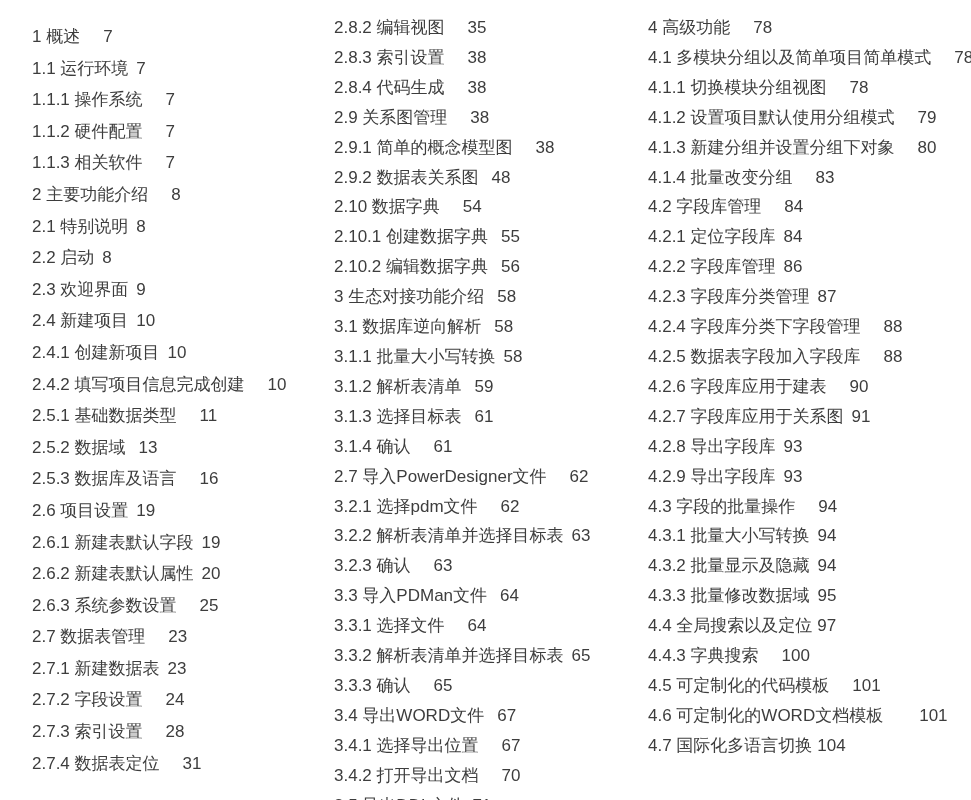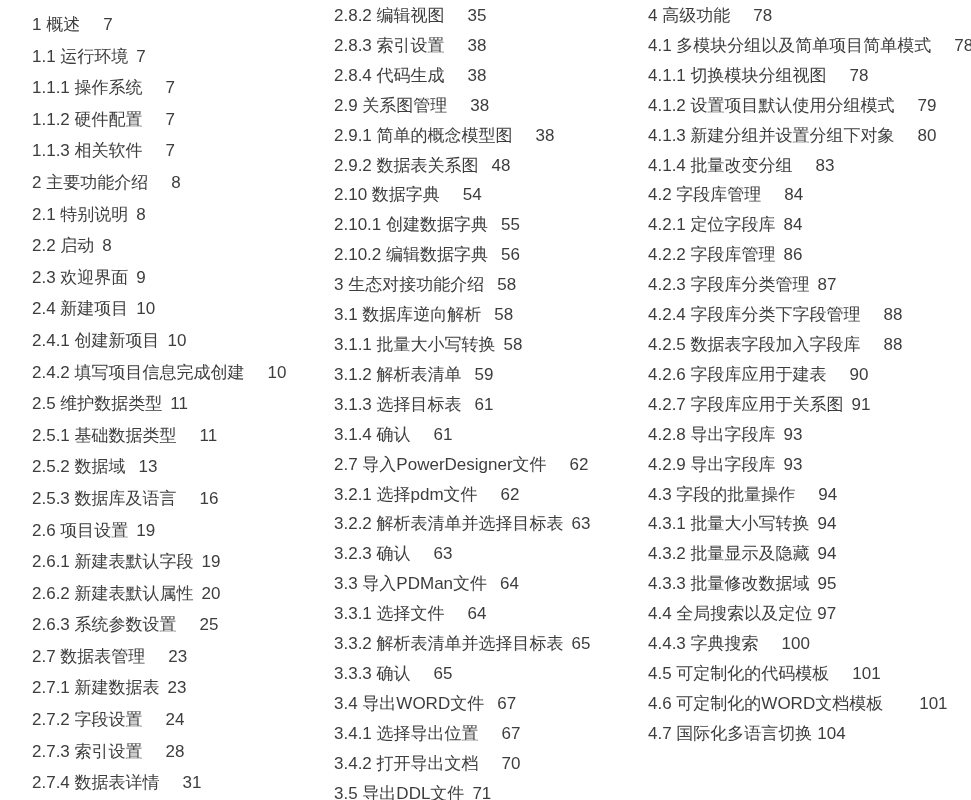--- a/index.html
+++ b/index.html
@@ -13,20 +13,21 @@
     overflow: hidden;
     position: relative;
     font-family: "Liberation Sans", "DejaVu Sans", sans-serif;
     font-size: 17px;
     color: #3d3d3d;
     -webkit-font-smoothing: antialiased;
   }
   .toc {
     position: absolute;
     inset: 0;
+    margin-top: 12px;
   }
   .toc-col {
     position: absolute;
     top: 0;
     white-space: nowrap;
   }
   #toc-col-0 {
     left: 32px;
     padding-top: 9px;
     line-height: 31.6px;
@@ -67,33 +68,32 @@
       <div class="toc-row"><span>1.1.1 操作系统</span><span class="gap g-w"></span><span>7</span></div>
       <div class="toc-row"><span>1.1.2 硬件配置</span><span class="gap g-w"></span><span>7</span></div>
       <div class="toc-row"><span>1.1.3 相关软件</span><span class="gap g-w"></span><span>7</span></div>
       <div class="toc-row"><span>2 主要功能介绍</span><span class="gap g-w"></span><span>8</span></div>
       <div class="toc-row"><span>2.1 特别说明</span><span class="gap g-s"></span><span>8</span></div>
       <div class="toc-row"><span>2.2 启动</span><span class="gap g-s"></span><span>8</span></div>
       <div class="toc-row"><span>2.3 欢迎界面</span><span class="gap g-s"></span><span>9</span></div>
       <div class="toc-row"><span>2.4 新建项目</span><span class="gap g-s"></span><span>10</span></div>
       <div class="toc-row"><span>2.4.1 创建新项目</span><span class="gap g-s"></span><span>10</span></div>
       <div class="toc-row"><span>2.4.2 填写项目信息完成创建</span><span class="gap g-w"></span><span>10</span></div>
-      <div class="toc-row"><span>2.5 维护数据类型</span><span class="gap g-s"></span><span>11</span></div>
       <div class="toc-row"><span>2.5.1 基础数据类型</span><span class="gap g-w"></span><span>11</span></div>
       <div class="toc-row"><span>2.5.2 数据域</span><span class="gap g-m"></span><span>13</span></div>
       <div class="toc-row"><span>2.5.3 数据库及语言</span><span class="gap g-w"></span><span>16</span></div>
       <div class="toc-row"><span>2.6 项目设置</span><span class="gap g-s"></span><span>19</span></div>
       <div class="toc-row"><span>2.6.1 新建表默认字段</span><span class="gap g-s"></span><span>19</span></div>
       <div class="toc-row"><span>2.6.2 新建表默认属性</span><span class="gap g-s"></span><span>20</span></div>
       <div class="toc-row"><span>2.6.3 系统参数设置</span><span class="gap g-w"></span><span>25</span></div>
       <div class="toc-row"><span>2.7 数据表管理</span><span class="gap g-w"></span><span>23</span></div>
       <div class="toc-row"><span>2.7.1 新建数据表</span><span class="gap g-s"></span><span>23</span></div>
       <div class="toc-row"><span>2.7.2 字段设置</span><span class="gap g-w"></span><span>24</span></div>
       <div class="toc-row"><span>2.7.3 索引设置</span><span class="gap g-w"></span><span>28</span></div>
-      <div class="toc-row"><span>2.7.4 数据表详情</span><span class="gap g-w"></span><span>31</span></div>
+      <div class="toc-row"><span>2.7.4 数据表定位</span><span class="gap g-w"></span><span>31</span></div>
     </div>
   <div class="toc-col" id="toc-col-1">
       <div class="toc-row"><span>2.8.2 编辑视图</span><span class="gap g-w"></span><span>35</span></div>
       <div class="toc-row"><span>2.8.3 索引设置</span><span class="gap g-w"></span><span>38</span></div>
       <div class="toc-row"><span>2.8.4 代码生成</span><span class="gap g-w"></span><span>38</span></div>
       <div class="toc-row"><span>2.9 关系图管理</span><span class="gap g-w"></span><span>38</span></div>
       <div class="toc-row"><span>2.9.1 简单的概念模型图</span><span class="gap g-w"></span><span>38</span></div>
       <div class="toc-row"><span>2.9.2 数据表关系图</span><span class="gap g-m"></span><span>48</span></div>
       <div class="toc-row"><span>2.10 数据字典</span><span class="gap g-w"></span><span>54</span></div>
       <div class="toc-row"><span>2.10.1 创建数据字典</span><span class="gap g-m"></span><span>55</span></div>

